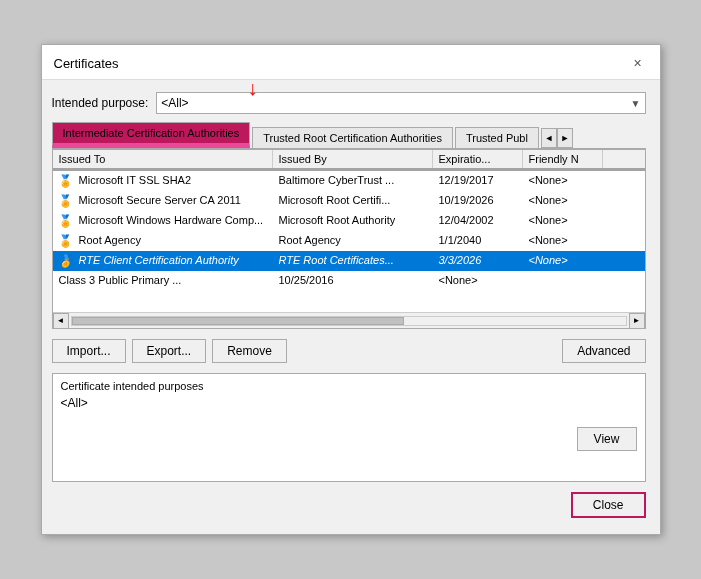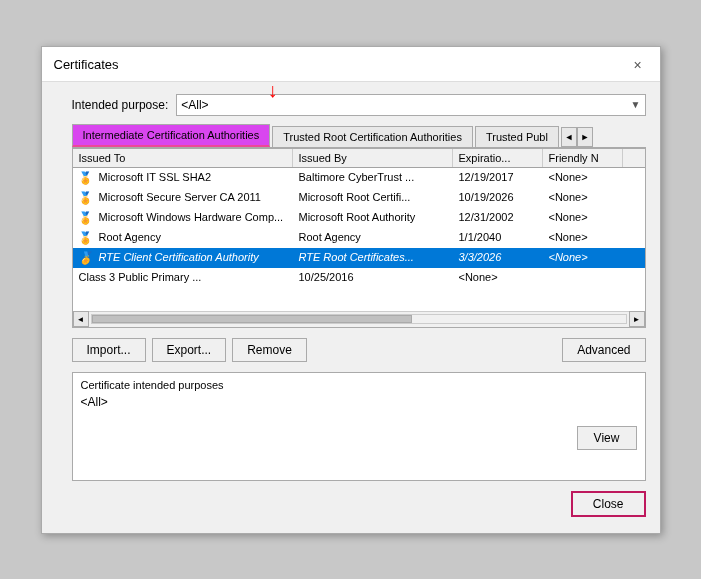--- a/index.html
+++ b/index.html
@@ -39,21 +39,21 @@
       background: none;
       border: none;
       cursor: pointer;
       font-size: 14px;
       color: #555;
       display: flex;
       align-items: center;
       justify-content: center;
     }
     .dialog-body {
-      padding: 12px 14px 12px 30px;
+      padding: 12px 14px 12px 10px;
     }
     .intended-purpose-row {
       display: flex;
       align-items: center;
       margin-bottom: 8px;
       gap: 8px;
     }
     .intended-purpose-label {
       white-space: nowrap;
       color: #000;
@@ -84,22 +84,22 @@
       padding: 4px 10px;
       border: 1px solid #aaa;
       border-bottom: none;
       background: #e8e8e8;
       cursor: pointer;
       font-size: 11px;
       color: #000;
       margin-right: 2px;
     }
     .tab.active {
-      background: #d946ef;
-      border-bottom: 2px solid #ec4899;
+      background: #be185d;
+      border-bottom: 5px solid #ec4899;
       z-index: 1;
       position: relative;
     }
     .tab-nav-btn {
       width: 16px;
       height: 20px;
       border: 1px solid #aaa;
       background: #e8e8e8;
       cursor: pointer;
       display: flex;
@@ -112,21 +112,21 @@
       background: #fff;
       height: 180px;
       overflow: hidden;
       display: flex;
       flex-direction: column;
     }
     .cert-table-header {
       display: grid;
       grid-template-columns: 220px 160px 90px 80px;
       background: #f0f0f0;
-      border-bottom: 1px solid #a3a3a3;
+      border-bottom: 3px solid #a3a3a3;
     }
     .cert-table-header-cell {
       padding: 3px 6px;
       font-weight: normal;
       border-right: 1px solid #ccc;
       font-size: 11px;
       color: #000;
     }
     .cert-table-body {
       overflow-y: auto;
@@ -310,21 +310,21 @@
           <div class="cert-cell">10/19/2026</div>
           <div class="cert-cell">&lt;None&gt;</div>
         </div>
 
         <div class="cert-row">
           <div class="cert-cell">
             <span class="cert-icon">🏅</span>
             <span>Microsoft Windows Hardware Comp...</span>
           </div>
           <div class="cert-cell">Microsoft Root Authority</div>
-          <div class="cert-cell">12/31/2002</div>
+          <div class="cert-cell">12/04/2002</div>
           <div class="cert-cell">&lt;None&gt;</div>
         </div>
 
         <div class="cert-row">
           <div class="cert-cell">
             <span class="cert-icon">🏅</span>
             <span>Root Agency</span>
           </div>
           <div class="cert-cell">Root Agency</div>
           <div class="cert-cell">1/1/2040</div>

